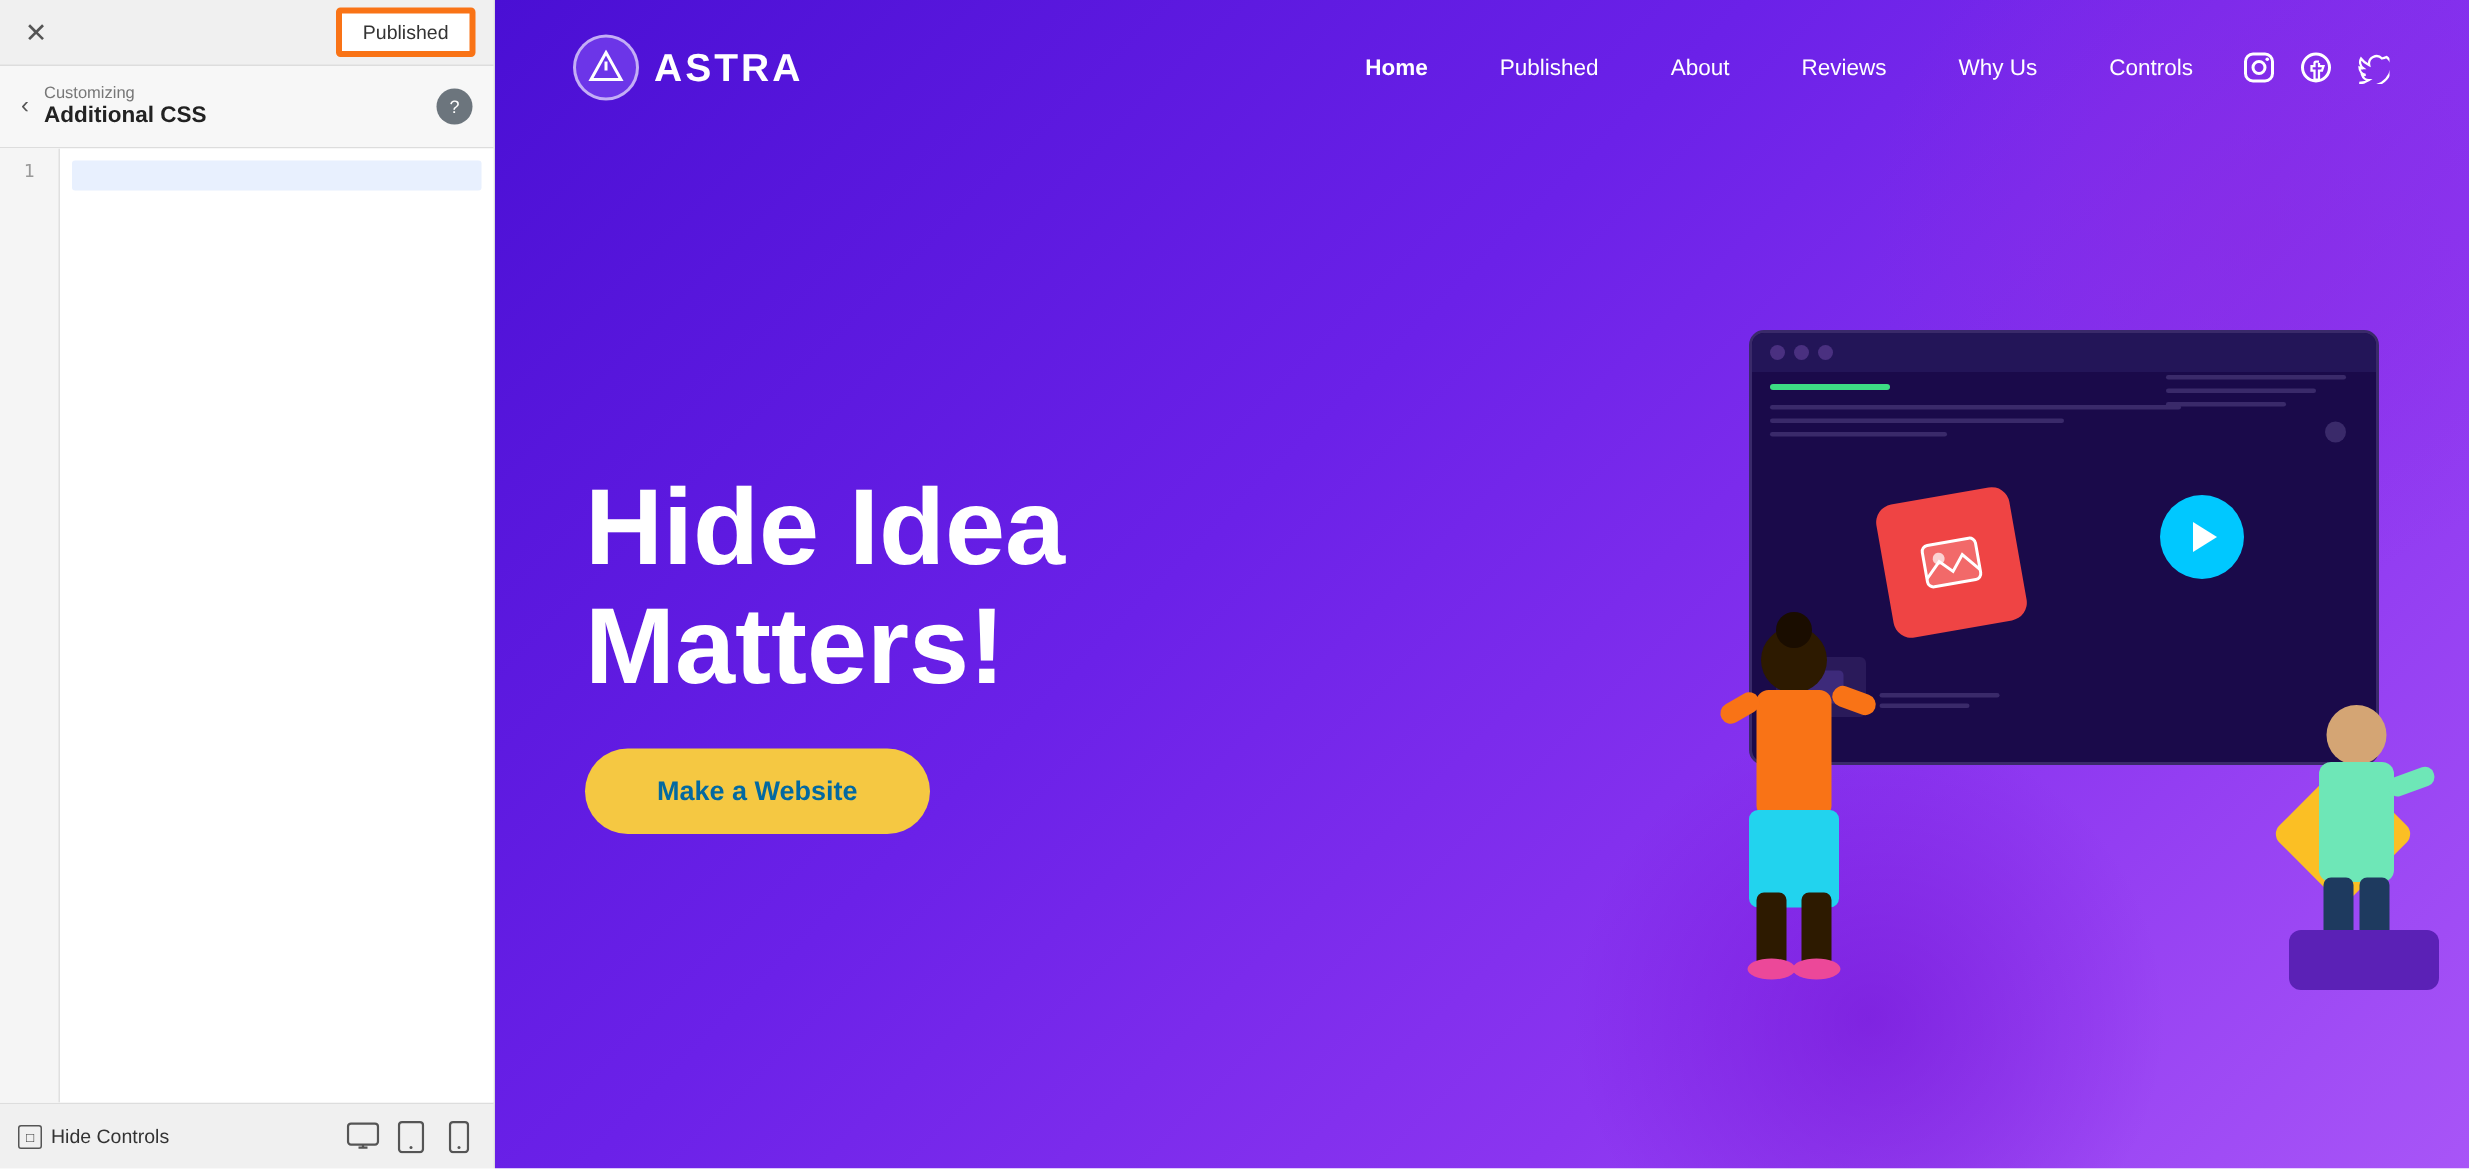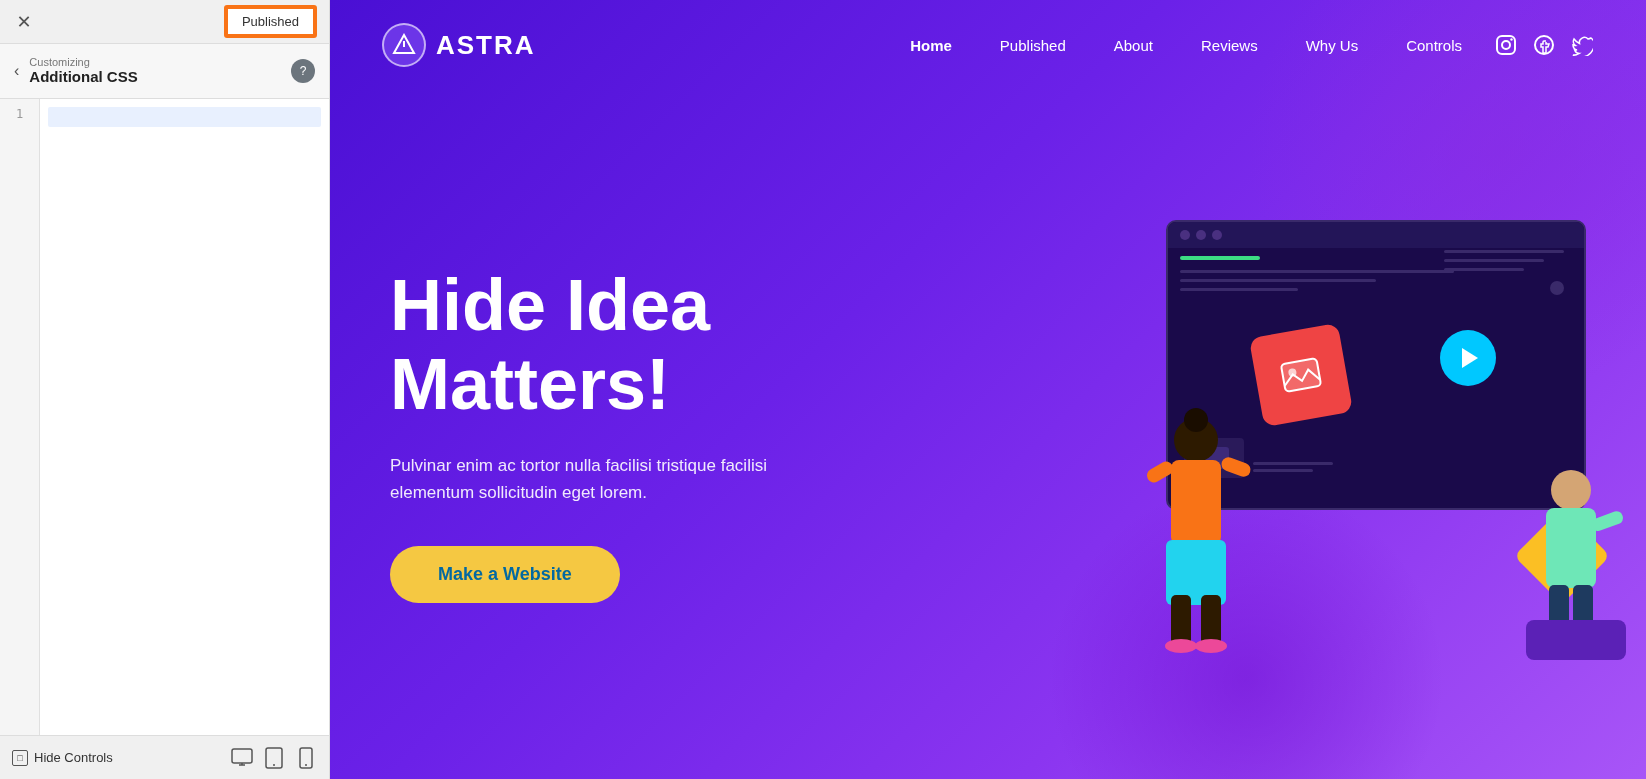--- a/index.html
+++ b/index.html
@@ -478,21 +478,20 @@
         <svg width="22" height="22" viewBox="0 0 22 22" fill="none">
           <path d="M20 4a10 10 0 0 1-3 1 5 5 0 0 0-8.5 4.5A14 14 0 0 1 3 5a5 5 0 0 0 1.5 6.5A5 5 0 0 1 2 11a5 5 0 0 0 4 4.9 5 5 0 0 1-2.3.1 5 5 0 0 0 4.6 3.4A10 10 0 0 1 2 21a14 14 0 0 0 7.5 2.2c9 0 14-7.5 14-14v-.6A10 10 0 0 0 20 4z" stroke="white" stroke-width="1.5" fill="none"></path>
         </svg>
       </div>
     </div>
   </nav>
 
   <div class="hero">
     <div class="hero-content">
       <h1 class="hero-title">Hide Idea Matters!</h1>
-      <p class="hero-subtitle">Pulvinar enim ac tortor nulla facilisi tristique facilisi elementum sollicitudin eget lorem.</p>
       <button class="cta-btn">Make a Website</button>
     </div>
 
     <div class="hero-illustration">
 
       <div class="screen-mockup">
         <div class="screen-toolbar">
           <div class="screen-dot"></div>
           <div class="screen-dot"></div>
           <div class="screen-dot"></div>

